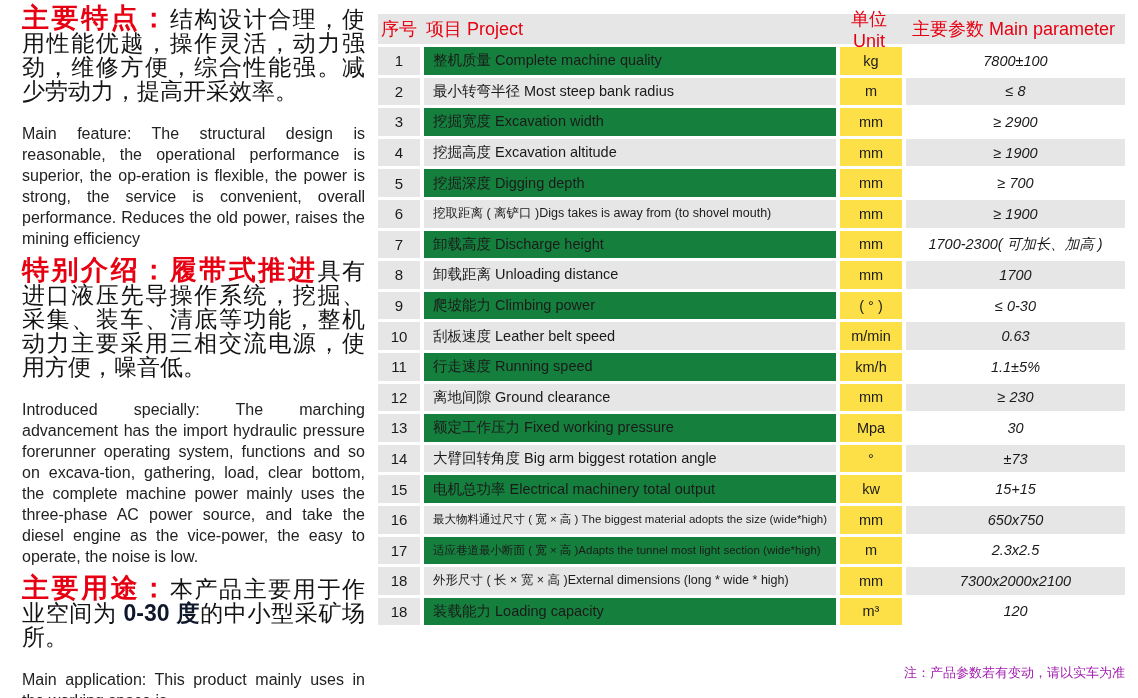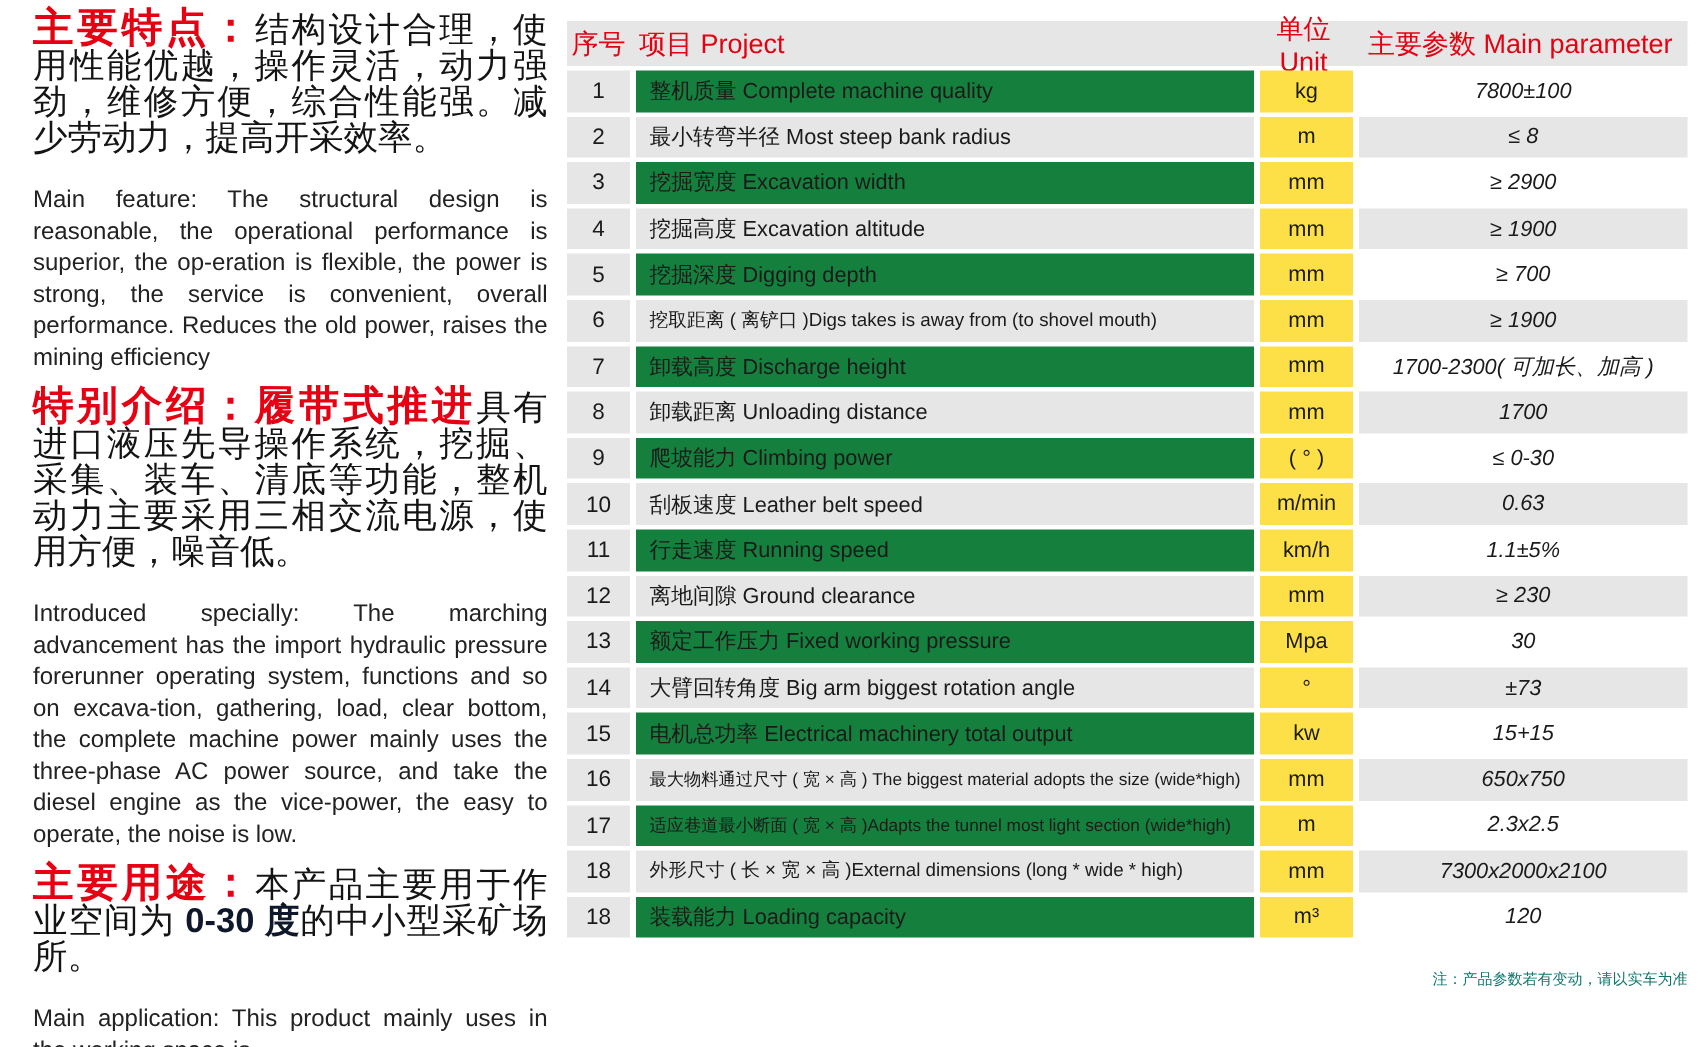--- a/index.html
+++ b/index.html
@@ -30,21 +30,21 @@
   .h-param { flex:1; text-align:center; }
   .trow { display:flex; height:27.6px; margin-top:3px; font-size:14.5px; color:#1a1a1a; }
   .trow > div { display:flex; align-items:center; }
   .c-no { width:42px; margin-right:4px; background:#e5e6e5; justify-content:center; font-size:15px; }
   .c-project { width:412px; margin-right:4px; background:#15803d; box-sizing:border-box; padding-left:9px; white-space:nowrap; overflow:hidden; }
   .c-project.sm { font-size:12.5px; }
   .c-project.xs { font-size:11.5px; }
   .c-unit { width:62px; margin-right:4px; background:#fde047; justify-content:center; font-size:14.5px; }
   .c-param { flex:1; background:#ffffff; justify-content:center;font-style:italic; }
   .trow.gray .c-project, .trow.gray .c-param { background:#e5e6e5; }
-  .note { margin-top:21px; text-align:right; font-size:10px; color:#0f766e; padding-right:0px; }
+  .note { margin-top:39px; text-align:right; font-size:13px; color:#a21caf; padding-right:0px; }
 </style>
 </head>
 <body>
 
 <div class="left-panel" id="left-panel">
     <p class="p-cn"><span class="seg-head">主要特点：</span><span class="seg-plain">结构设计合理，使用性能优越，操作灵活，动力强劲，维修方便，综合性能强。减少劳动力，提高开采效率。</span></p>
     <p class="p-en"><span class="seg-plain">Main feature: The structural design is reasonable, the operational performance is superior, the op-eration is flexible, the power is strong, the service is convenient, overall performance. Reduces the old power, raises the mining efficiency</span></p>
     <p class="p-cn"><span class="seg-head">特别介绍：履带式推进</span><span class="seg-plain">具有进口液压先导操作系统，挖掘、采集、装车、清底等功能，整机动力主要采用三相交流电源，使用方便，噪音低。</span></p>
     <p class="p-en"><span class="seg-plain">Introduced specially: The marching advancement has the import hydraulic pressure forerunner operating system, functions and so on excava-tion, gathering, load, clear bottom, the complete machine power mainly uses the three-phase AC power source, and take the diesel engine as the vice-power, the easy to operate, the noise is low.</span></p>
     <p class="p-cn"><span class="seg-head">主要用途：</span><span class="seg-plain">本产品主要用于作业空间为 </span><span class="seg-red">0-30 度</span><span class="seg-plain">的中小型采矿场所。</span></p>

